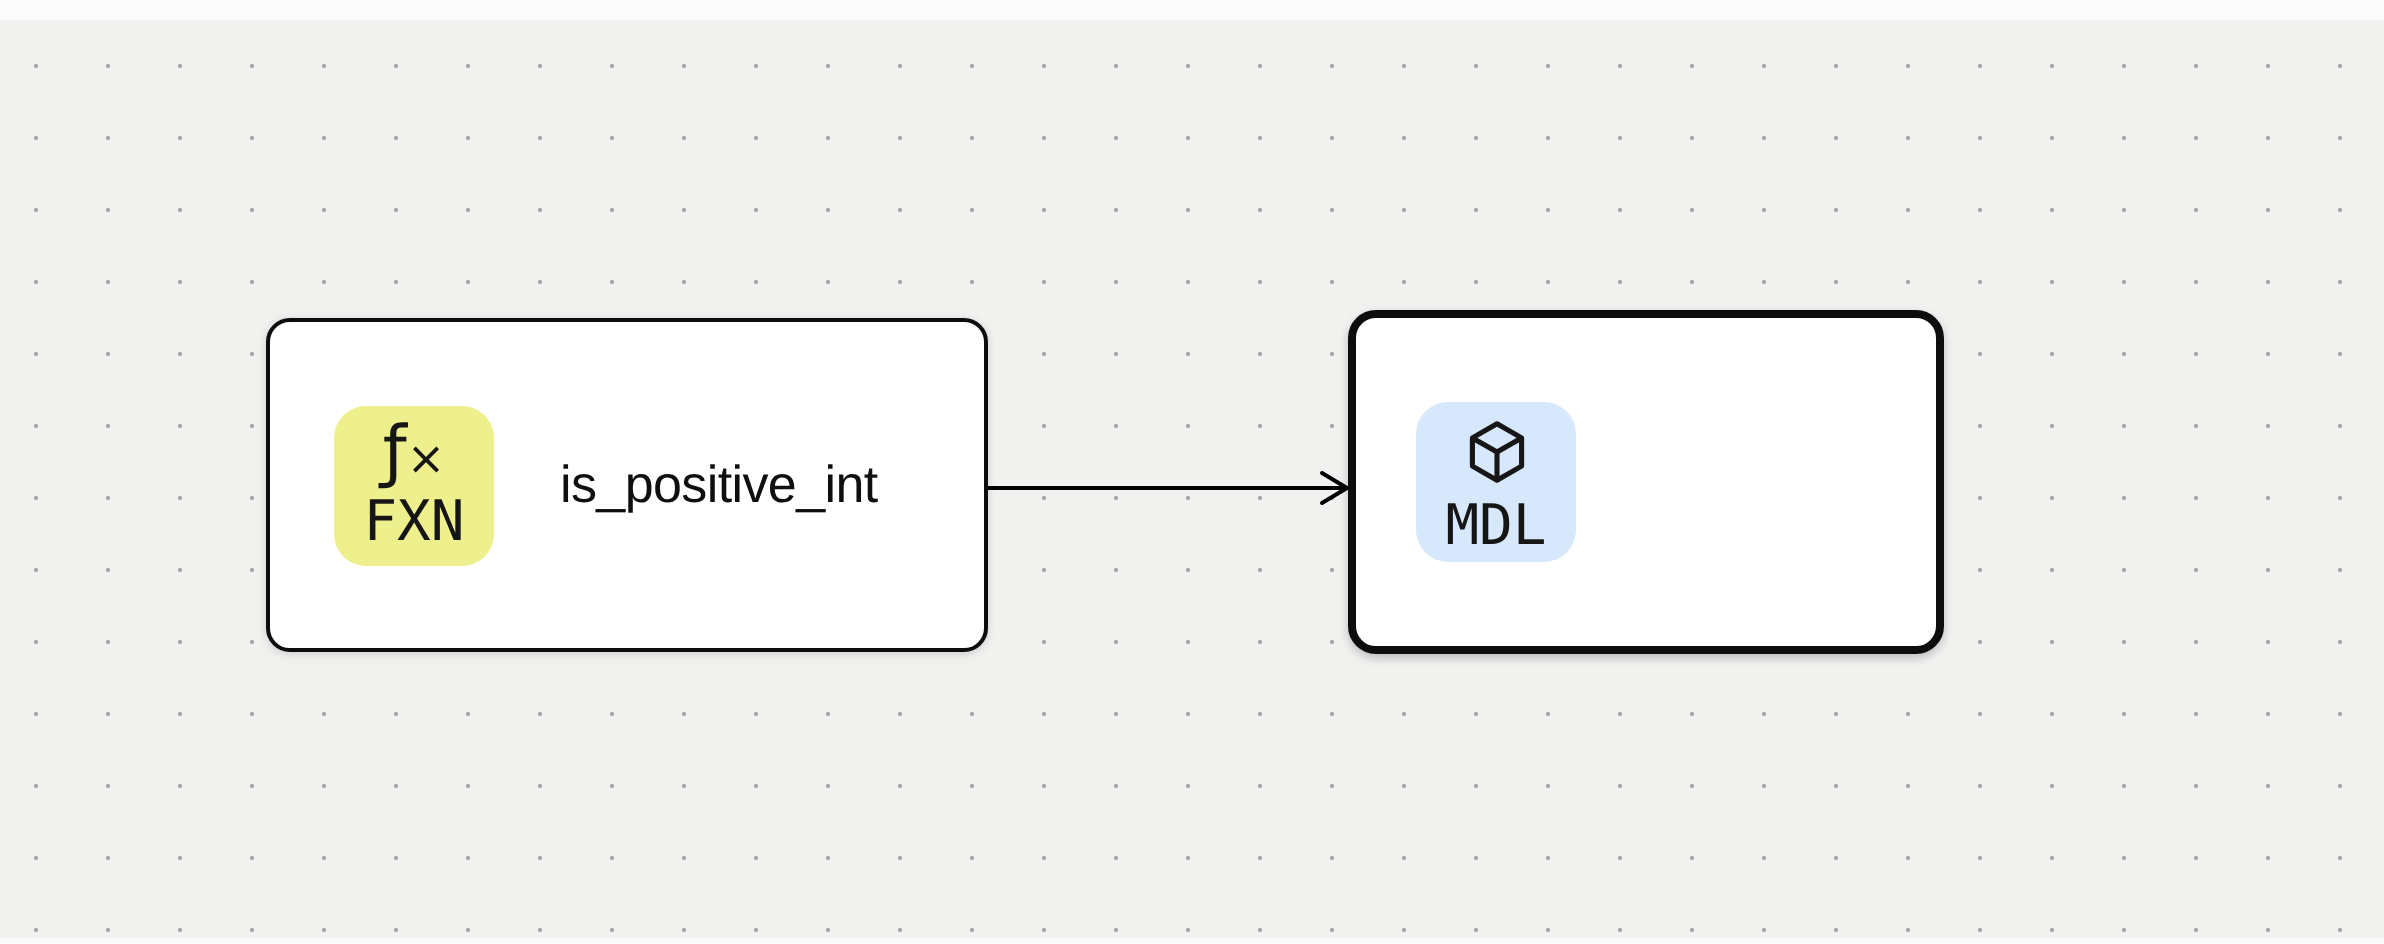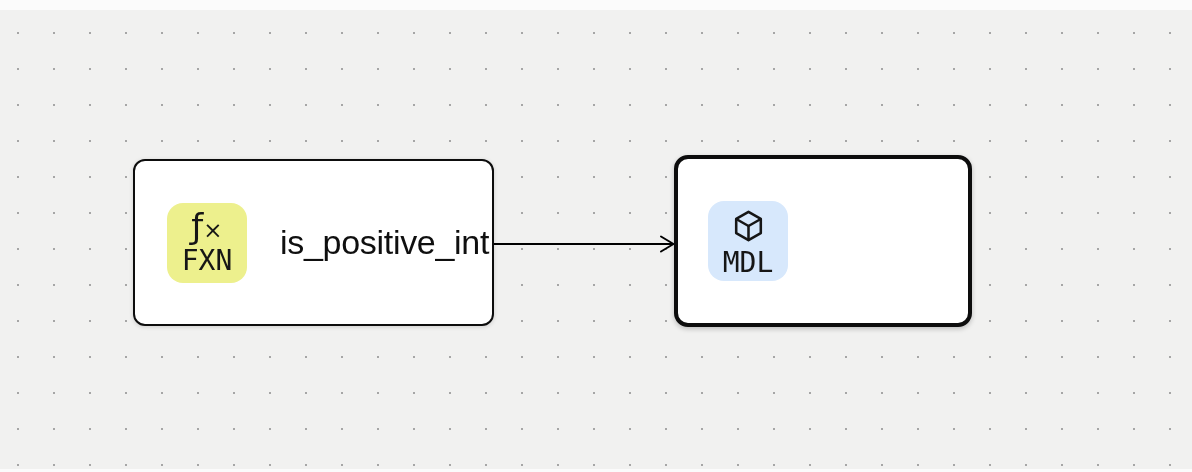--- a/index.html
+++ b/index.html
@@ -79,21 +79,21 @@
     font-size: 28px;
     line-height: 28px;
     letter-spacing: 0px;
     color: #161616;
   }
   .cube-svg {
     display: block;
     margin-top: 2px;
   }
   .node-label {
-    font-size: 34px;
+    font-size: 26px;
     font-weight: 500;
     letter-spacing: -0.3px;
     color: #0f0f0f;
     white-space: nowrap;
   }
   .edge-arrow {
     position: absolute;
     left: 494px;
     top: 231px;
     overflow: visible;

